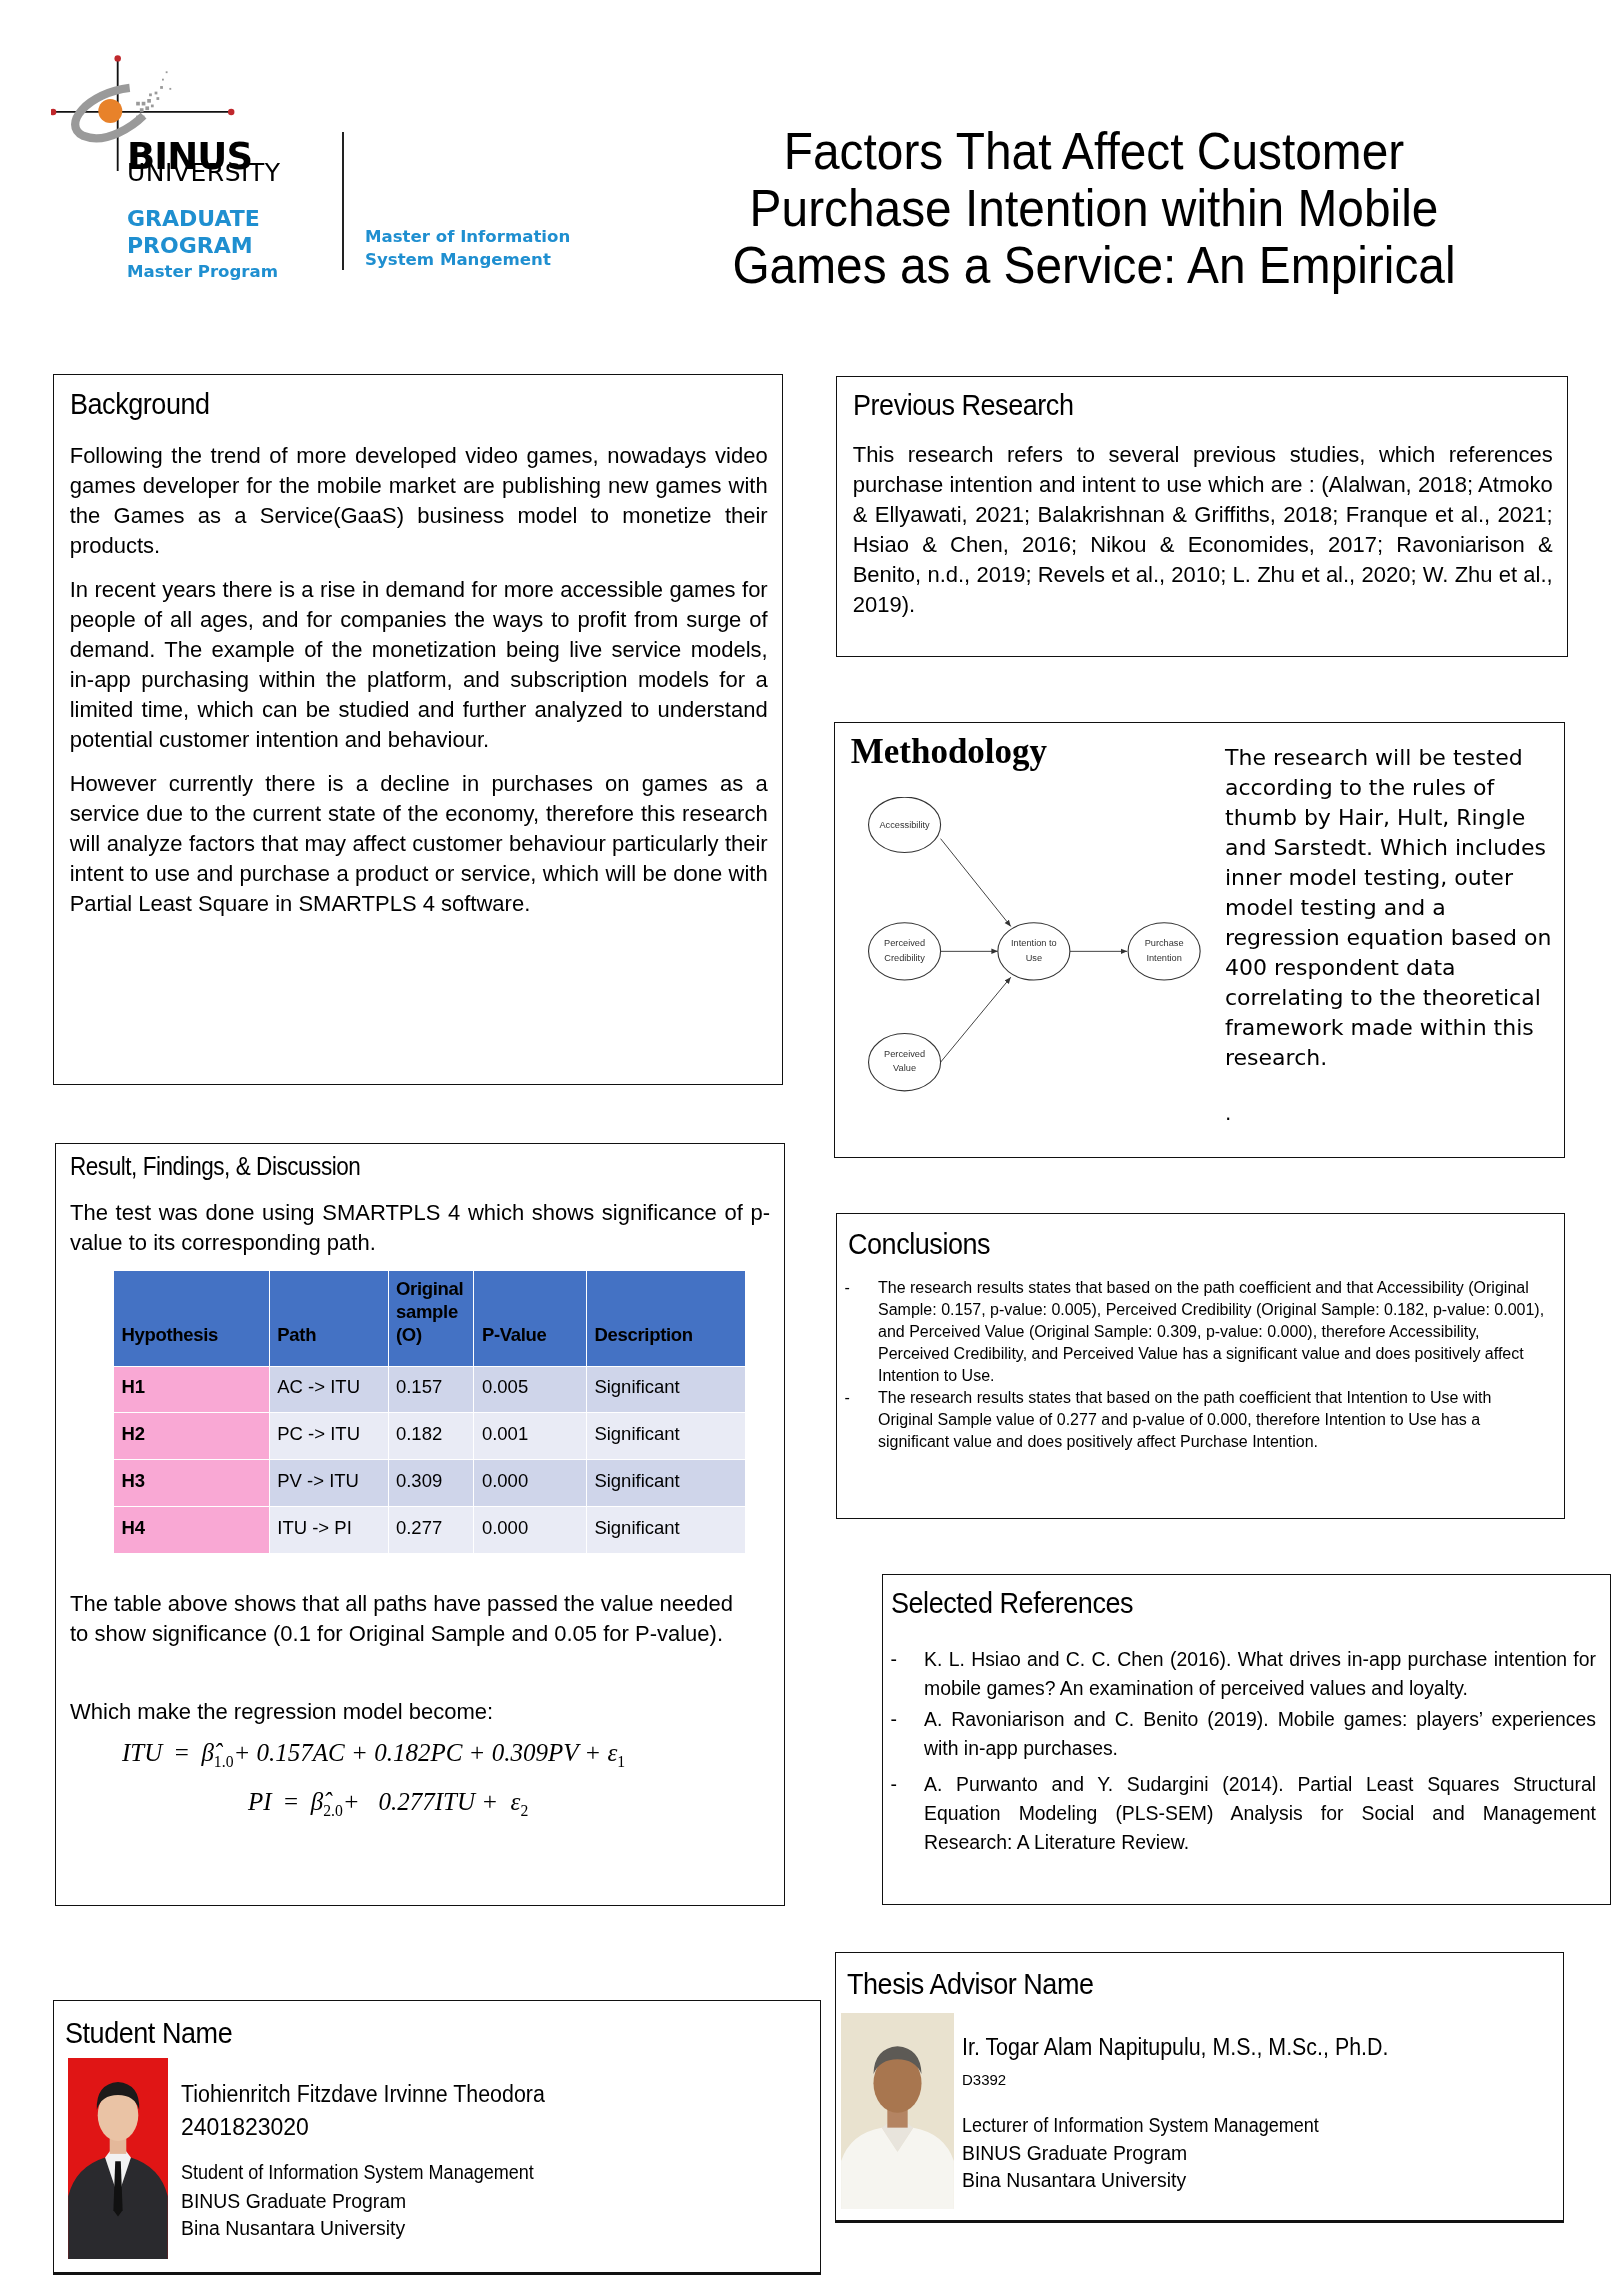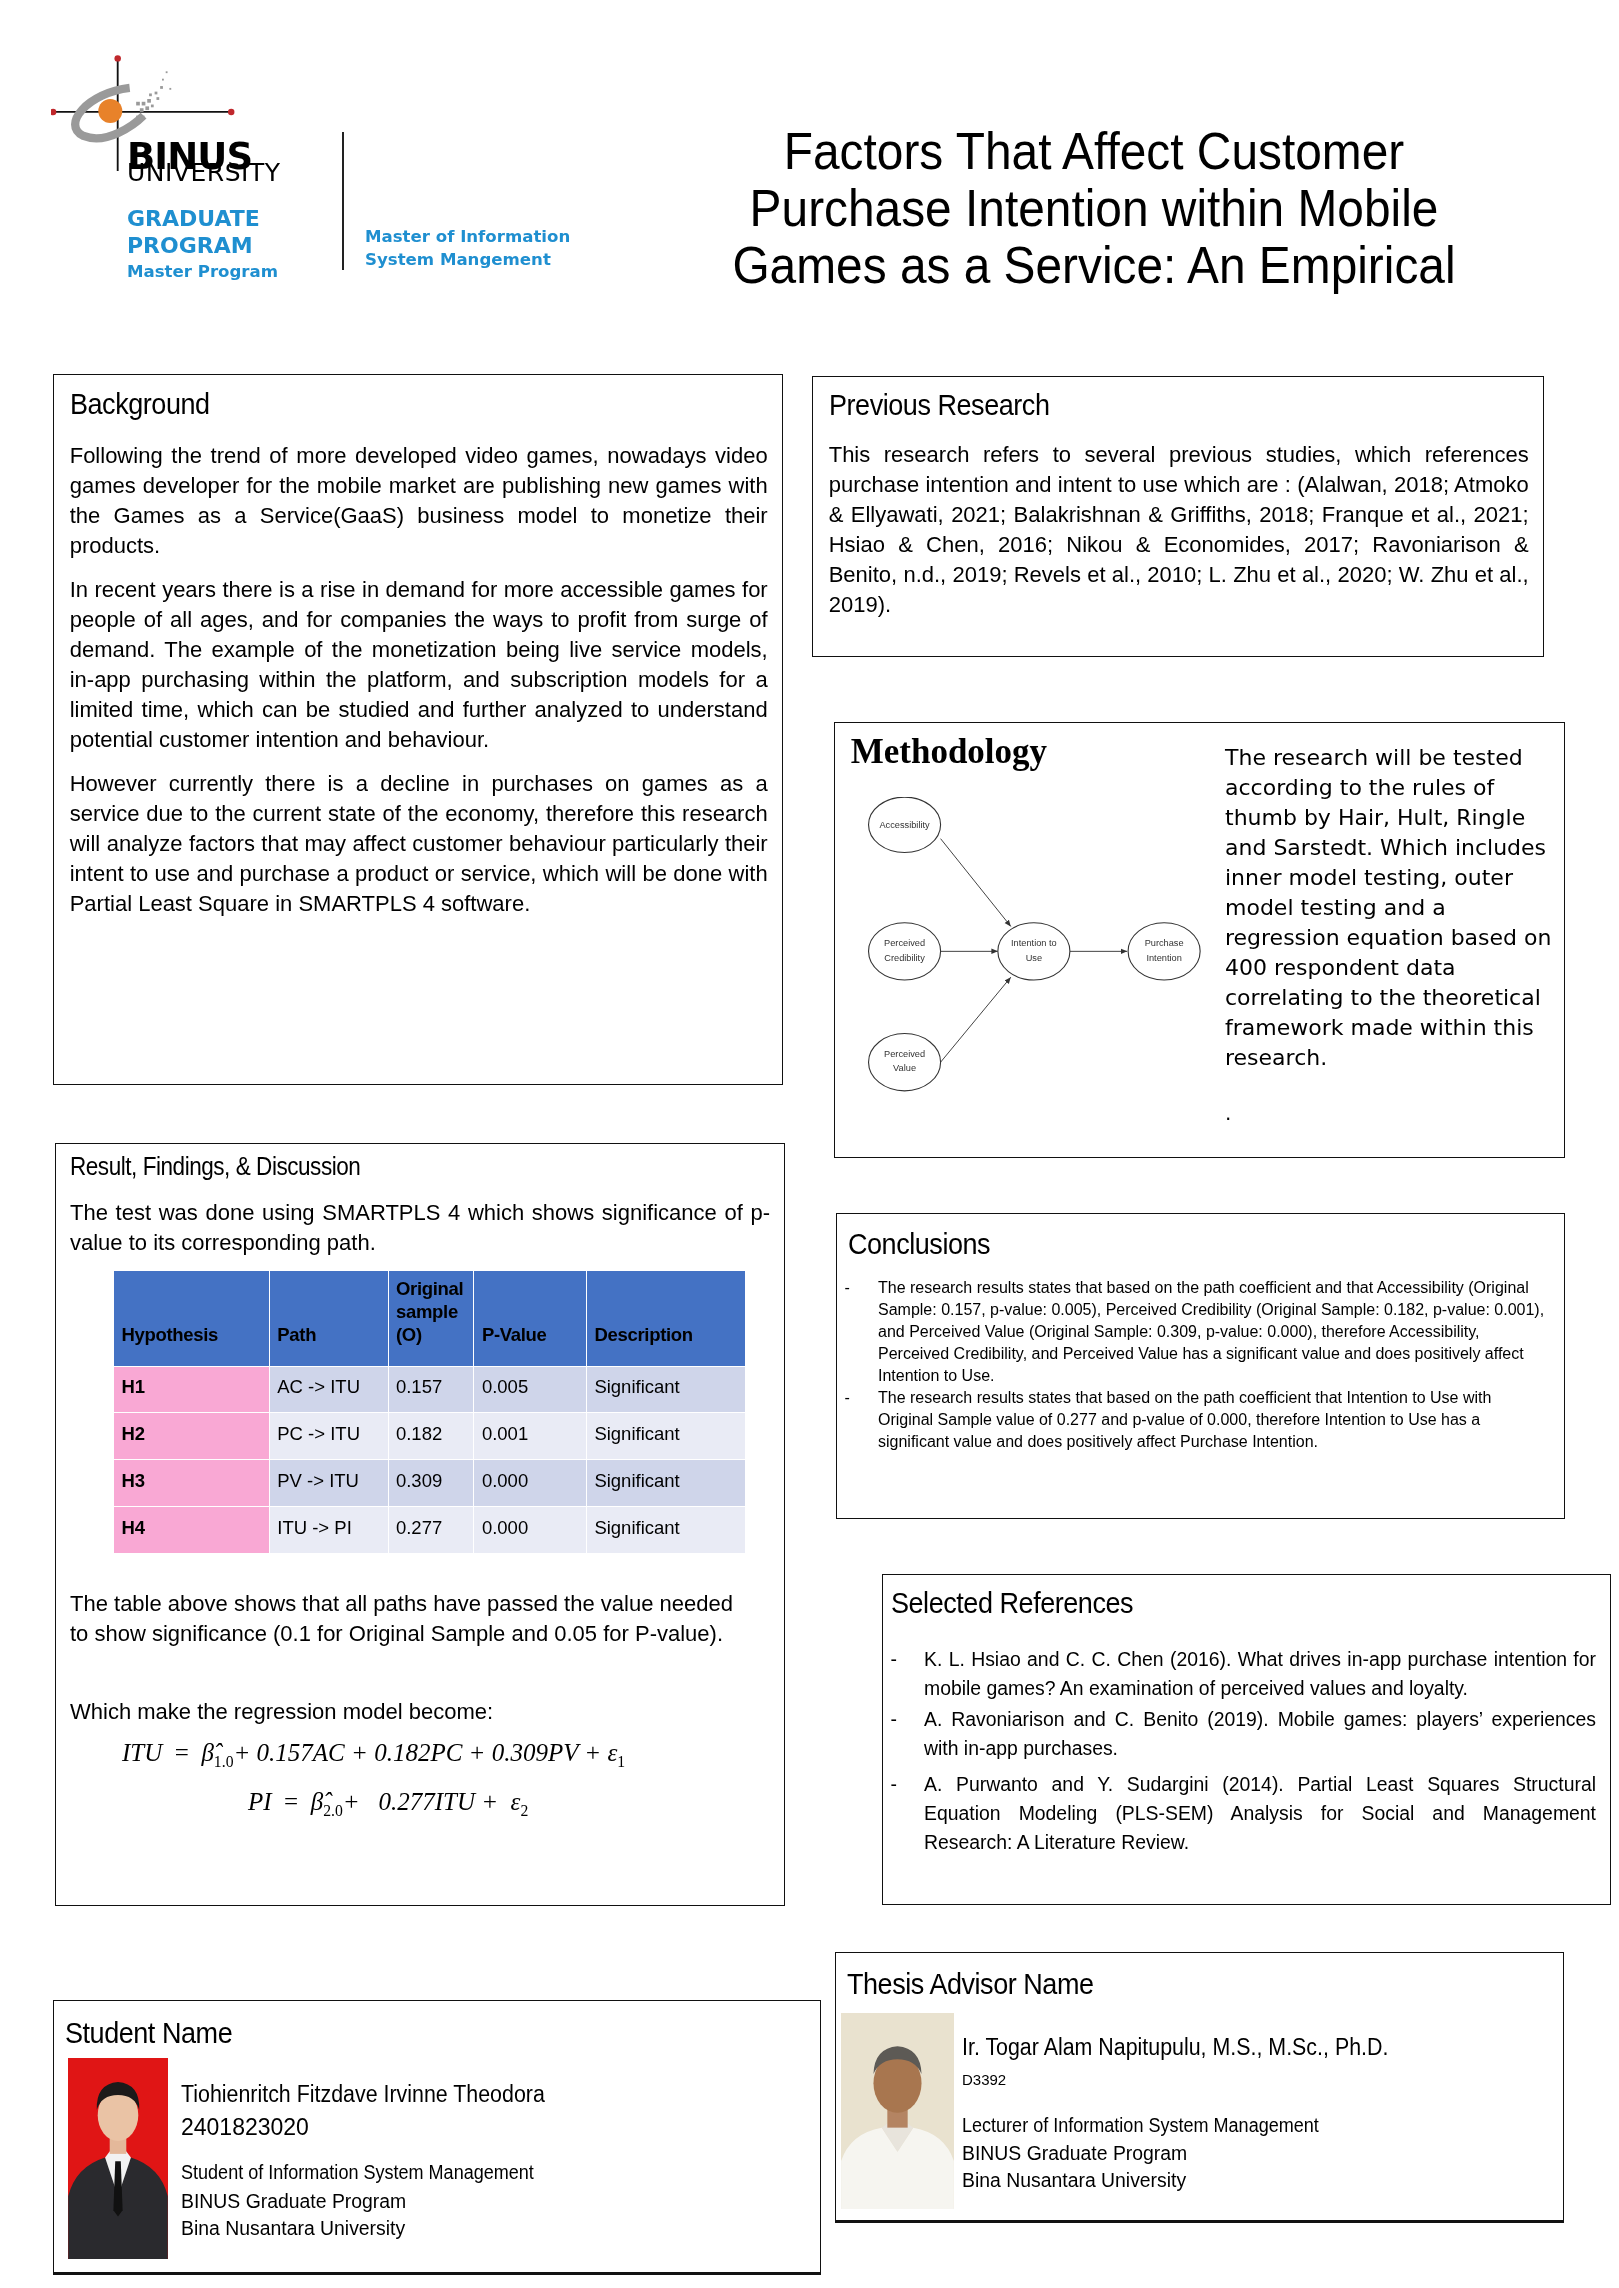--- a/index.html
+++ b/index.html
@@ -85,21 +85,21 @@
 
 <div class="box" style="left:53px; top:374px; width:730px; height:711px;">
   <h2 class="sec abs" style="left:15.7px; top:12px;">Background</h2>
   <div class="body-text abs" style="left:15.7px; top:66px; width:698px;">
     <p>Following the trend of more developed video games, nowadays video games developer for the mobile market are publishing new games with the Games as a Service(GaaS) business model to monetize their products.</p>
     <p>In recent years there is a rise in demand for more accessible games for people of all ages, and for companies the ways to profit from surge of demand. The example of the monetization being live service models, in-app purchasing within the platform, and subscription models for a limited time, which can be studied and further analyzed to understand potential customer intention and behaviour.</p>
     <p>However currently there is a decline in purchases on games as a service due to the current state of the economy, therefore this research will analyze factors that may affect customer behaviour particularly their intent to use and purchase a product or service, which will be done with Partial Least Square in SMARTPLS 4 software.</p>
   </div>
 </div>
 
-<div class="box" style="left:812px; top:376px; width:732px; height:281px;padding-left:44px;">
+<div class="box" style="left:836px; top:376px; width:732px; height:281px;padding-left:44px;">
   <h2 class="sec abs" style="left:15.7px; top:11px;">Previous Research</h2>
   <div class="body-text abs" style="left:15.7px; top:63px; width:700px;">This research refers to several previous studies, which references purchase intention and intent to use which are : (Alalwan, 2018; Atmoko &amp; Ellyawati, 2021; Balakrishnan &amp; Griffiths, 2018; Franque et al., 2021; Hsiao &amp; Chen, 2016; Nikou &amp; Economides, 2017; Ravoniarison &amp; Benito, n.d., 2019; Revels et al., 2010; L. Zhu et al., 2020; W. Zhu et al., 2019).</div>
 </div>
 
 <div class="box" style="left:834px; top:722px; width:731px; height:436px;">
   <h2 class="abs" style="left:15.7px; top:9.2px; font-family:'Liberation Serif',serif; font-weight:bold; font-size:35px;">Methodology</h2>
   <svg class="abs" style="left:28px; top:74px;" width="351" height="305" viewBox="0 0 380 330">
     <defs>
       <marker id="arr" markerWidth="8" markerHeight="8" refX="7" refY="4" orient="auto">
         <path d="M0,1 L7,4 L0,7 Z" fill="#333"></path>

